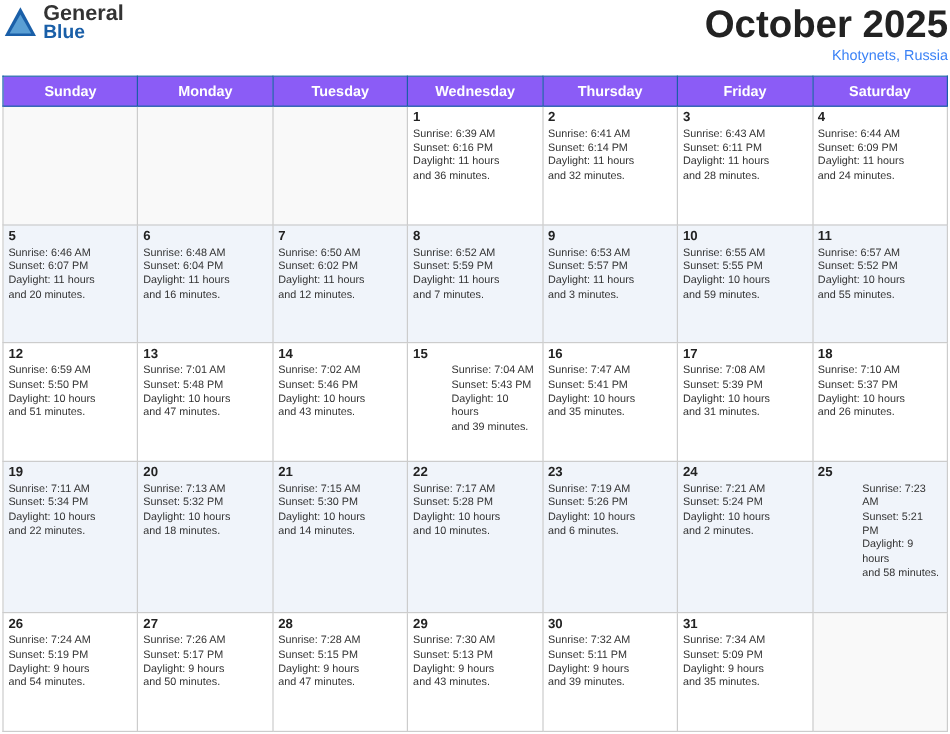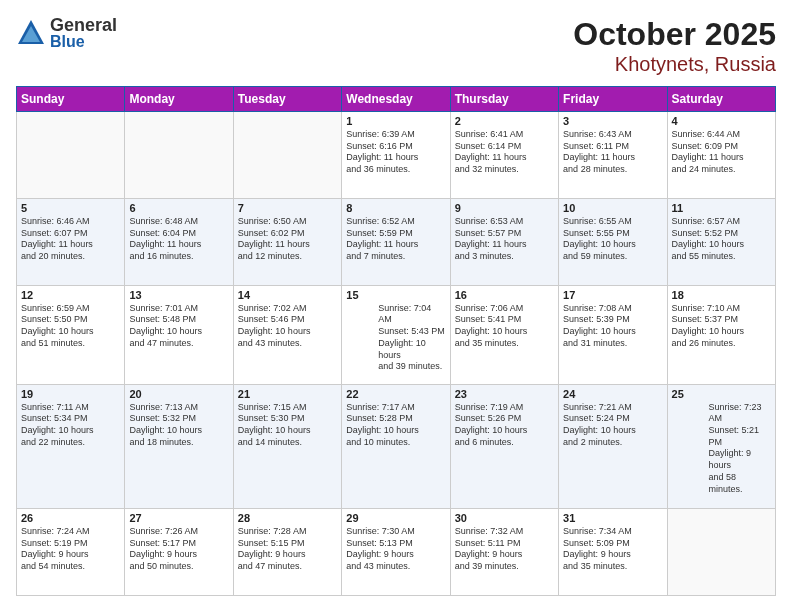--- a/index.html
+++ b/index.html
@@ -6,21 +6,21 @@
     body {
       width: 792px;
       height: 612px;
       font-family: Arial, sans-serif;
       background: #fff;
       overflow: hidden;
     }
     .page {
       width: 792px;
       height: 612px;
-      padding: 16px;
+      padding: 2px;
       display: flex;
       flex-direction: column;
     }
     .header {
       display: flex;
       justify-content: space-between;
       align-items: flex-start;
       margin-bottom: 10px;
     }
     .logo {
@@ -49,37 +49,37 @@
     }
     .title-block {
       text-align: right;
     }
     .month-title {
       font-size: 32px;
       font-weight: bold;
       color: #222;
     }
     .location {
-      font-size: 20px;
-      color: #7f1d1d;
+      font-size: 12px;
+      color: #3b82f6;
     }
     .calendar {
       flex: 1;
       border: 1px solid #ccc;
       border-collapse: collapse;
       width: 100%;
       table-layout: fixed;
     }
     .calendar th {
-      background: #a21caf;
+      background: #8b5cf6;
       color: #fff;
       font-size: 12px;
       font-weight: bold;
       padding: 5px 4px;
-      text-align: left;
+      text-align: center;
       border: 1px solid #1a5fa8;
     }
     .calendar td {
       border: 1px solid #ccc;
       vertical-align: top;
       padding: 3px 4px;
       font-size: 9.5px;
       color: #222;
       background: #fff;
       height: 80px;
@@ -244,21 +244,21 @@
           </td>
           <td>
             <div class="day-num">15</div>
             <div class="cell-text" style="white-space: pre-line; margin-left: 32px;">Sunrise: 7:04 AM
 Sunset: 5:43 PM
 Daylight: 10 hours
 and 39 minutes.</div>
           </td>
           <td>
             <div class="day-num">16</div>
-            <div class="cell-text" style="white-space: pre-line;">Sunrise: 7:06 AM
+            <div class="cell-text" style="white-space: pre-line;">Sunrise: 7:47 AM
 Sunset: 5:41 PM
 Daylight: 10 hours
 and 35 minutes.</div>
           </td>
           <td>
             <div class="day-num">17</div>
             <div class="cell-text" style="white-space: pre-line;">Sunrise: 7:08 AM
 Sunset: 5:39 PM
 Daylight: 10 hours
 and 31 minutes.</div>

